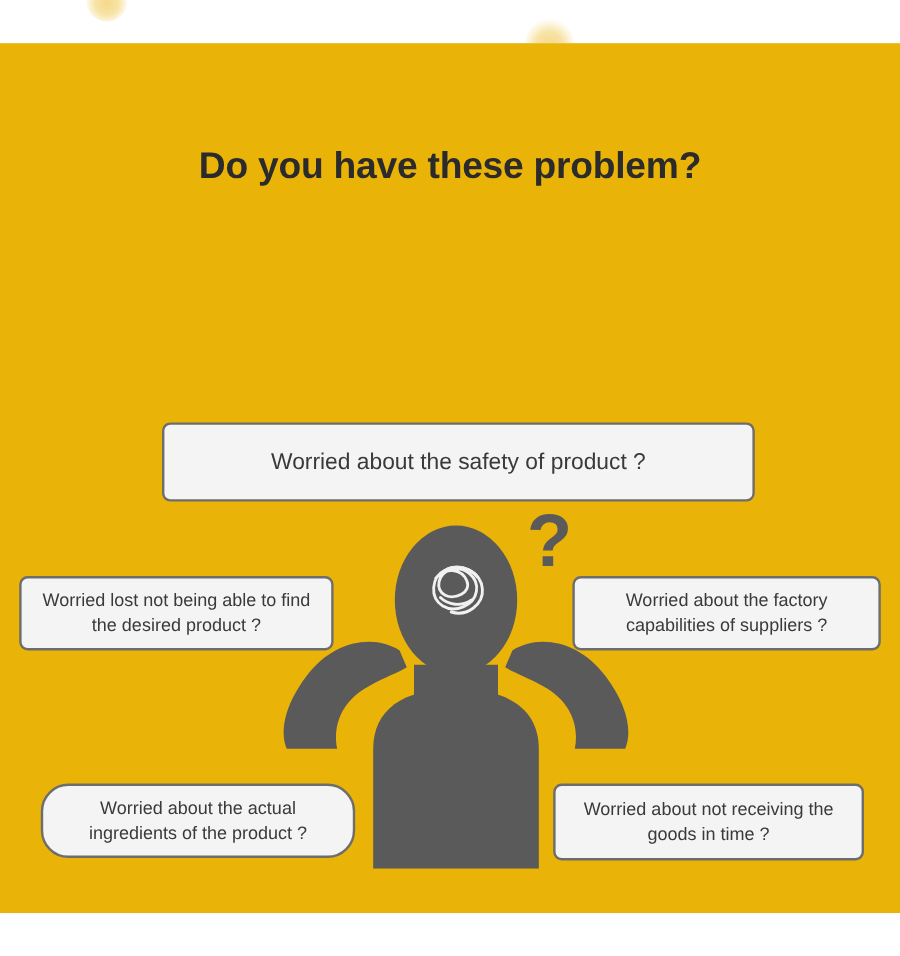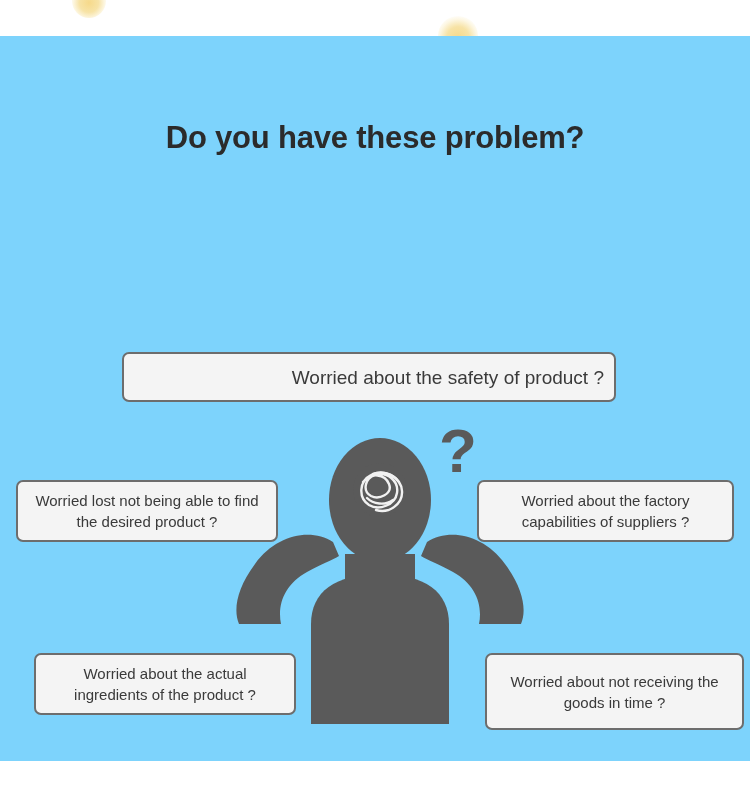--- a/index.html
+++ b/index.html
@@ -35,21 +35,21 @@
   .bulb.b1 { left: 72px;  top: -16px; }
   .bulb.b2 { left: 438px; top: 16px; width: 40px; height: 40px;}
 
   
   .content {
     position: absolute;
     top: 36px;
     left: 0;
     width: 750px;
     height: 725px;
-    background: #7dd3fc;
+    background: #eab308;
   }
   .bottom-strip {
     position: absolute;
     left: 0;
     top: 761px;
     width: 750px;
     height: 36px;
     background: #ffffff;
   }
 
@@ -94,26 +94,25 @@
     background: #f4f4f4;
     color: #3a3a3a;
     display: flex;
     align-items: center;
     justify-content: center;
     text-align: center;
     line-height: 21px;
     box-sizing: border-box;
   }
   .box-top {
-    left: 122px;
+    left: 135px;
     top: 316px;
     width: 494px;
-    height: 50px;
+    height: 66px;
     font-size: 19px;
-    justify-content: flex-end;
   }
   .box-left-1 {
     left: 16px;
     top: 444px;
     width: 262px;
     height: 62px;
     font-size: 15px;
   }
   .box-right-1 {
     left: 477px;
@@ -121,28 +120,28 @@
     width: 257px;
     height: 62px;
     font-size: 15px;
   }
   .box-left-2 {
     left: 34px;
     top: 617px;
     width: 262px;
     height: 62px;
     font-size: 15px;
+    border-radius: 23px;
   }
   .box-right-2 {
     left: 461px;
     top: 617px;
     width: 259px;
-    height: 77px;
-    font-size: 15px;
-    margin-left: 24px;
+    height: 64px;
+    font-size: 15px;
   }
   .box span { display: block; padding: 0 10px; }
 </style>
 </head>
 <body>
 
 <div class="top-strip">
   <div class="bulb b1"></div>
   <div class="bulb b2"></div>
 </div>

